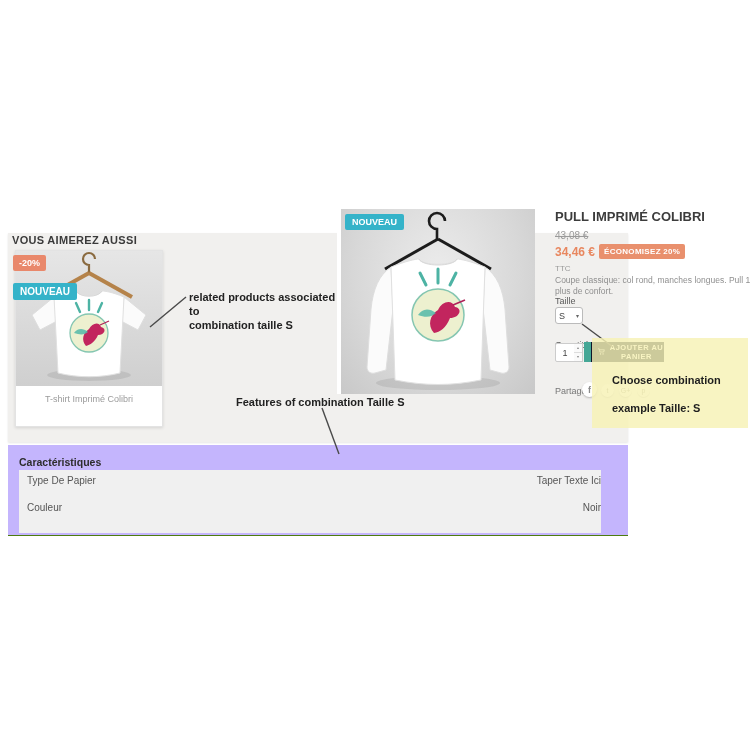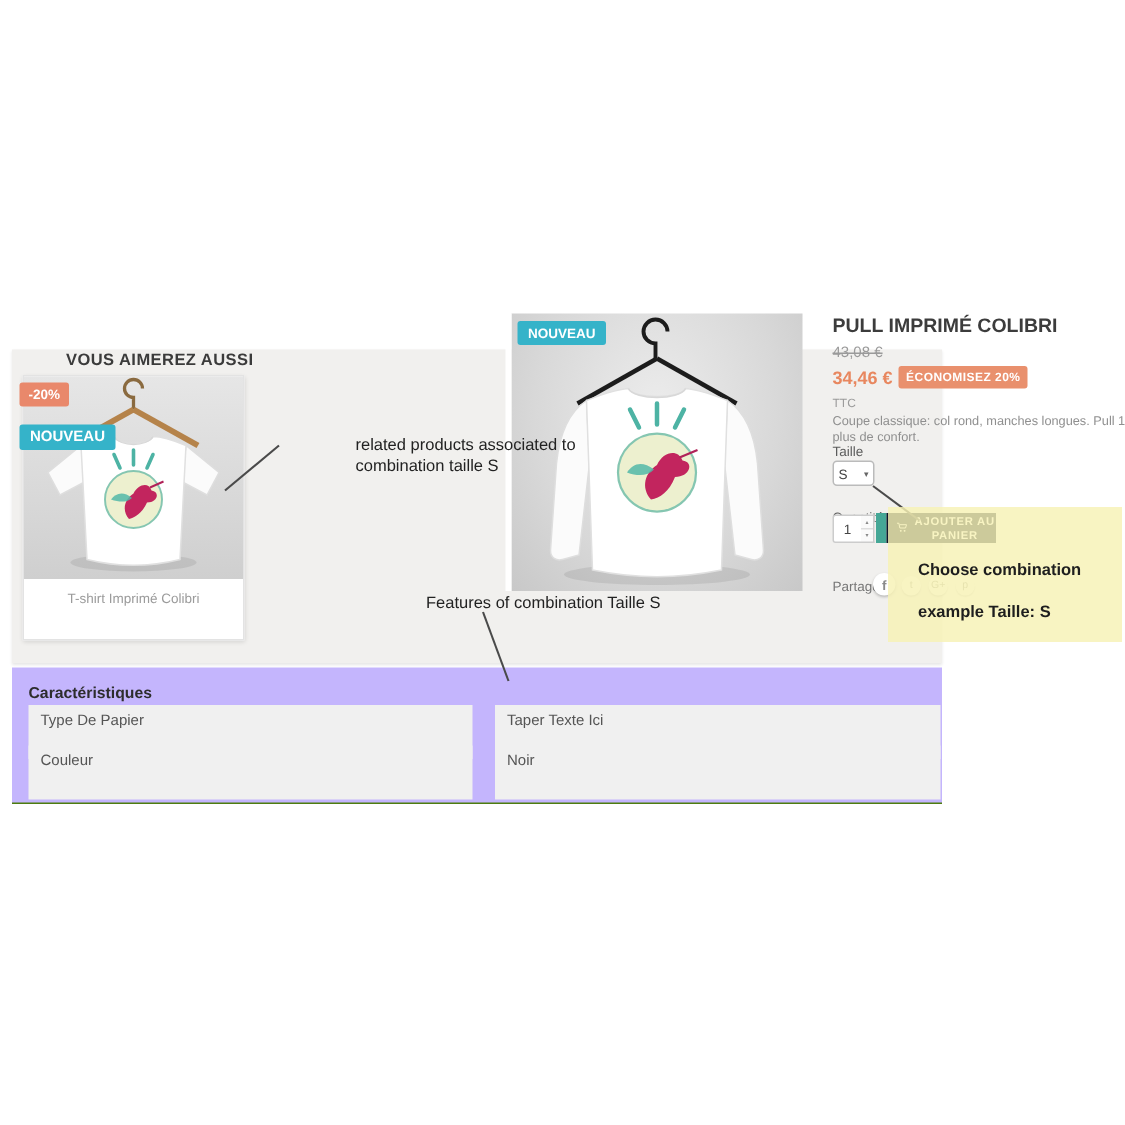--- a/index.html
+++ b/index.html
@@ -2,21 +2,21 @@
 <html><head>
 <meta charset="utf-8">
 <style>
   html,body{margin:0;padding:0;}
   .page{position:relative;width:750px;height:750px;background:#ffffff;overflow:hidden;
         font-family:"Liberation Sans",sans-serif;color:#333;}
   
   .gray-panel{position:absolute;left:8px;top:233px;width:620px;height:209px;
               background:#f1f0ee;box-shadow:0 1px 2px rgba(0,0,0,.10);z-index:1;}
   .related-heading{position:absolute;left:12px;top:234px;font-size:11px;font-weight:bold;
-                   color:#3b3b3b;letter-spacing:.3px;z-index:3;margin-left:32px;}
+                   color:#3b3b3b;letter-spacing:.3px;z-index:3;}
   
   .prod-card{position:absolute;left:15px;top:250px;width:146px;height:175px;background:#fff;
              border:1px solid #e3e3e3;box-shadow:0 1px 3px rgba(0,0,0,.12);z-index:2;}
   .prod-card .photo{width:100%;height:135px;background:linear-gradient(#e6e6e6,#cfcfcf);overflow:hidden;}
   .prod-card .pname{margin-top:8px;text-align:center;font-size:9px;color:#9b9b9b;}
   .prod-card .pprices{margin-top:4px;text-align:center;}
   .old-price-sm{font-size:9px;color:#b0b0b0;text-decoration:line-through;}
   .cur-price-sm{font-size:11px;font-weight:bold;color:#2f2f2f;margin-left:3px;}
   .badge{position:absolute;color:#fff;font-weight:bold;border-radius:2px;z-index:3;}
   .badge-discount{left:13px;top:255px;background:#e9886b;font-size:9px;padding:3px 6px;}
@@ -61,32 +61,32 @@
        display:flex;align-items:center;justify-content:center;color:#8a8a8a;z-index:2;cursor:pointer;}
   .soc-fb{left:582px;top:382px;width:15px;height:15px;font-size:9px;font-weight:bold;}
   .soc-faded{width:13px;height:13px;font-size:7px;background:#fdfdfd;color:#9e9e92;
              box-shadow:0 1px 1px rgba(0,0,0,.15);}
   
   .note{position:absolute;left:592px;top:338px;width:156px;height:90px;
         background:rgba(247,242,180,.82);z-index:5;}
   .note .l1{position:absolute;left:20px;top:36px;font-size:11px;font-weight:bold;color:#1e1e1e;}
   .note .l2{position:absolute;left:20px;top:64px;font-size:11px;font-weight:bold;color:#1e1e1e;}
   
-  .ann{position:absolute;font-size:11px;font-weight:normal;color:#222;z-index:3;line-height:14px;margin-left:48px;}
+  .ann{position:absolute;font-size:11px;font-weight:bold;color:#222;z-index:3;line-height:14px;}
   .ann-related{left:189px;top:290px;width:150px;}
   .ann-features{left:236px;top:395px;}
   .lines{position:absolute;left:0;top:0;z-index:4;pointer-events:none;}
   
   .features{position:absolute;left:8px;top:445px;width:620px;height:90px;background:#c4b5fd;
             border-bottom:1px solid #4d7c0f;z-index:2;}
   .feat-heading{position:absolute;left:11px;top:11px;font-size:10.5px;font-weight:bold;color:#2d2d2d;}
   .feat-cell{position:absolute;height:36px;background:#f0f0f0;font-size:10px;color:#555;
              line-height:21px;padding-left:8px;box-sizing:border-box;}
   .fc-l{left:11px;width:296px;}
-  .fc-r{left:322px;width:297px;}
+  .fc-r{left:296px;width:297px;text-align:right;}
   .fr-0{top:25px;} .fr-1{top:52px;}
 </style>
 </head>
 <body>
 
 <div class="page">
 
   <div class="gray-panel"></div>
   <div class="related-heading">VOUS AIMEREZ AUSSI</div>
 

